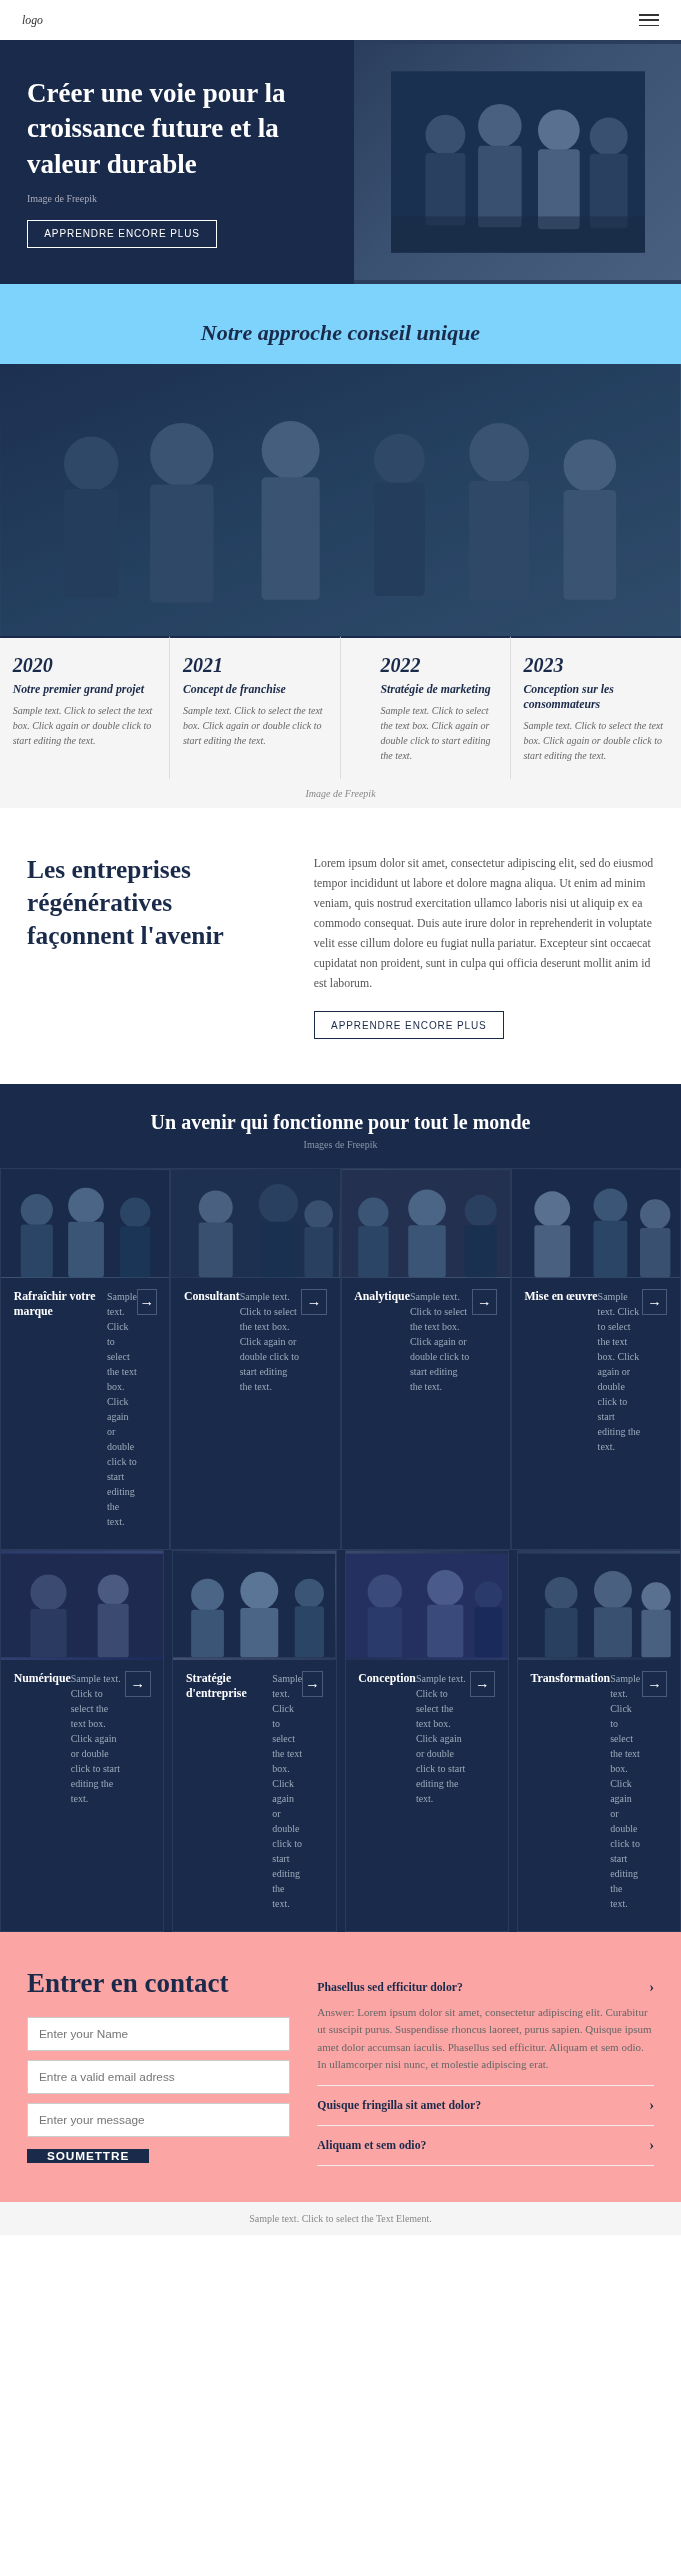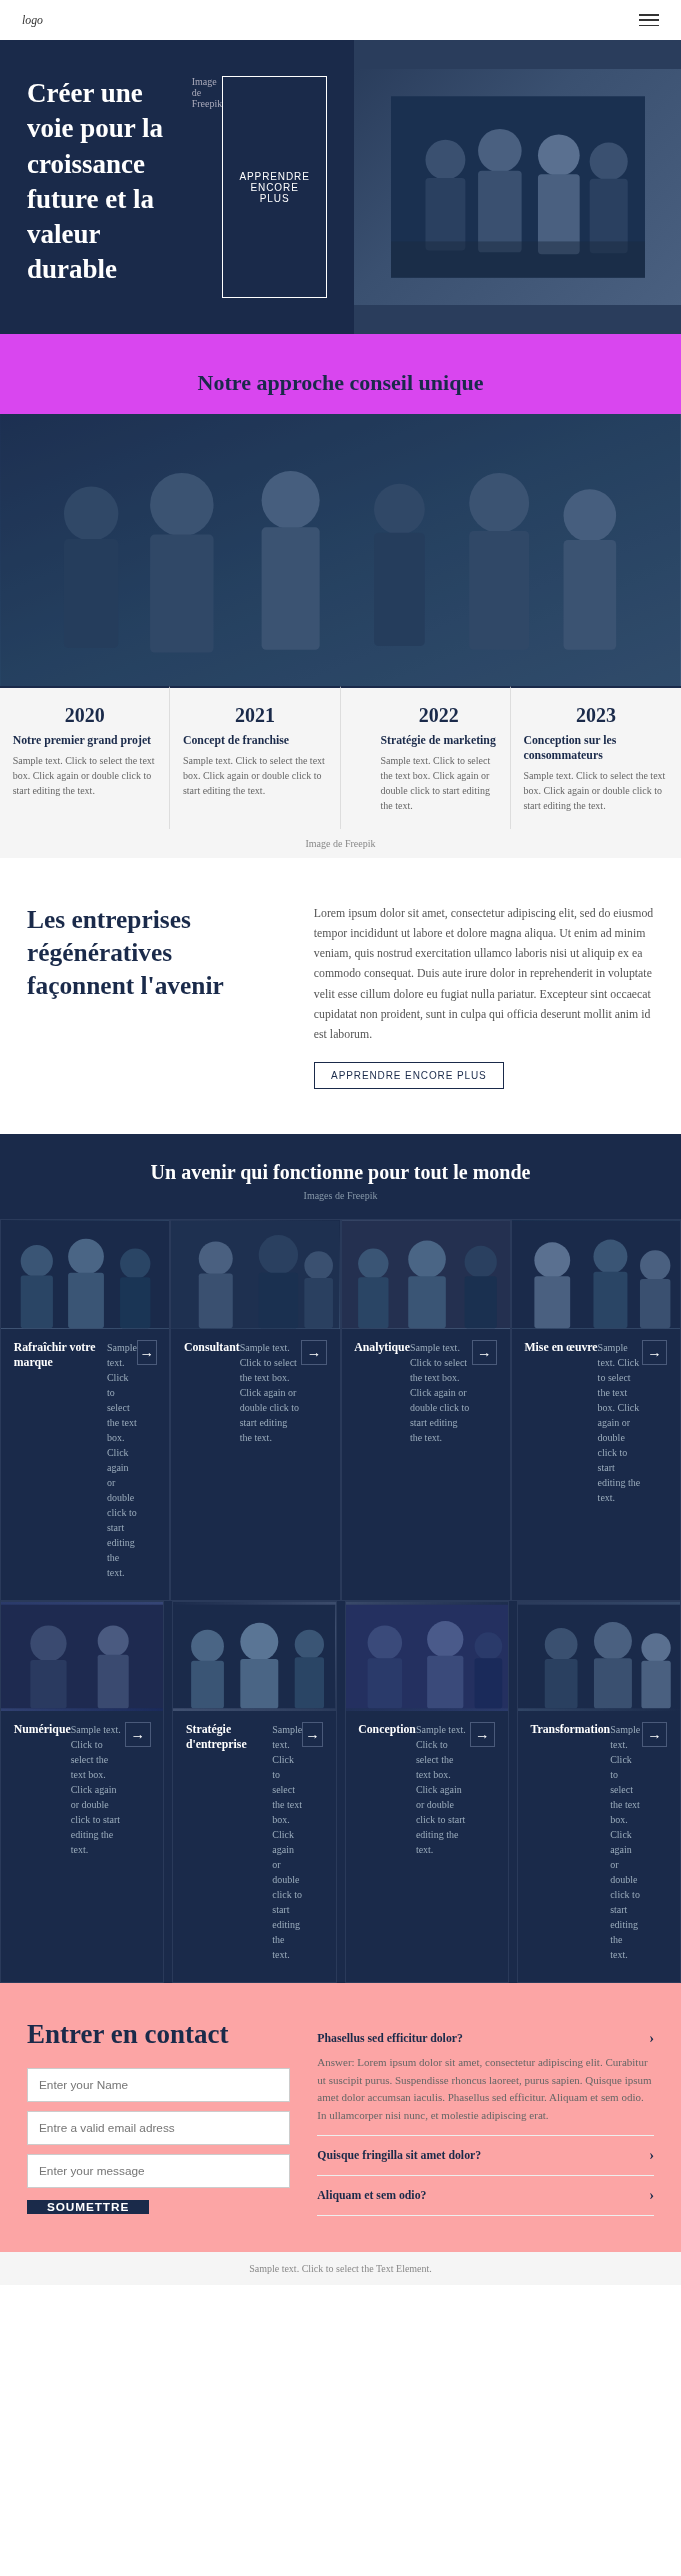--- a/index.html
+++ b/index.html
@@ -12,21 +12,21 @@
     }
     .logo-text { font-size: 11.8px; color: #333; font-style: italic; }
     .hamburger { display: flex; flex-direction: column; gap: 3.6px; cursor: pointer; }
     .hamburger span { display: block; width: 20px; height: 1.8px; background: #333; }
 
     
     .hero {
       background: #1a2a4a; color: #fff;
       display: flex; align-items: stretch; min-height: 236px; position: relative;
     }
-    .hero-text { padding: 36px 27px 36px 27px; flex: 0 0 52%; display: flex; flex-direction: row; justify-content: center; }
+    .hero-text { padding: 36px 27px 36px 27px; flex: 0 0 52%; display: flex; flex-direction: column; justify-content: center; }
     .hero-title { font-size: 27px; font-weight: 700; line-height: 1.3; margin-bottom: 11px; }
     .hero-credit { font-size: 10px; color: #aab; margin-bottom: 16.3px; }
     .hero-btn {
       display: inline-block; border: 0.9px solid #fff; color: #fff;
       padding: 7.3px 16.3px; font-size: 10px; letter-spacing: 0.9px; text-transform: uppercase;
       cursor: pointer; background: transparent; width: fit-content;
     }
     .hero-img {
       flex: 1; background: #2a3d5c;
       display: flex; align-items: center; justify-content: center; overflow: hidden;
@@ -37,34 +37,34 @@
       display: flex; align-items: center; justify-content: center;
     }
 
     
     .section-title {
       text-align: center; font-size: 22px; font-weight: 700;
       color: #1a2a4a; padding: 36px 18px 18px;
     }
 
     
-    .approach-section { background: #d946ef; }
+    .approach-section { background: #7dd3fc; font-style: italic; }
     .timeline {
       display: grid; grid-template-columns: repeat(4, 1fr);
       background: #f5f5f5;
     }
     .timeline-item {
       padding: 16.3px 12.7px; border-right: 0.9px solid #ddd;
       border-top: 2.7px solid transparent;
     }
     .timeline-item:nth-child(1) { border-top-color: #1a2a4a; }
     .timeline-item:nth-child(2) { border-top-color: #1a2a4a; }
     .timeline-item:nth-child(3) { border-top-color: #1a2a4a; padding-left: 40px; }
     .timeline-item:nth-child(4) { border-top-color: #1a2a4a; border-right: none; }
-    .timeline-year { font-size: 20px; font-weight: 700; color: #1a2a4a; margin-bottom: 5.4px; text-align: center; }
+    .timeline-year { font-size: 20px; font-weight: 700; color: #1a2a4a; margin-bottom: 5.4px; }
     .timeline-heading { font-size: 11.8px; font-weight: 700; color: #1a2a4a; margin-bottom: 5.4px; }
     .timeline-text { font-size: 10px; color: #666; line-height: 1.5; }
     .approach-credit { text-align: center; font-size: 10px; color: #888; padding: 9px; background: #f5f5f5; }
 
     
     .regen-section {
       display: flex; align-items: flex-start; padding: 45px 27px; gap: 36px; background: #fff;
     }
     .regen-left { flex: 0 0 40%; }
     .regen-title { font-size: 25.4px; font-weight: 700; color: #1a2a4a; line-height: 1.3; margin-bottom: 18px; }

